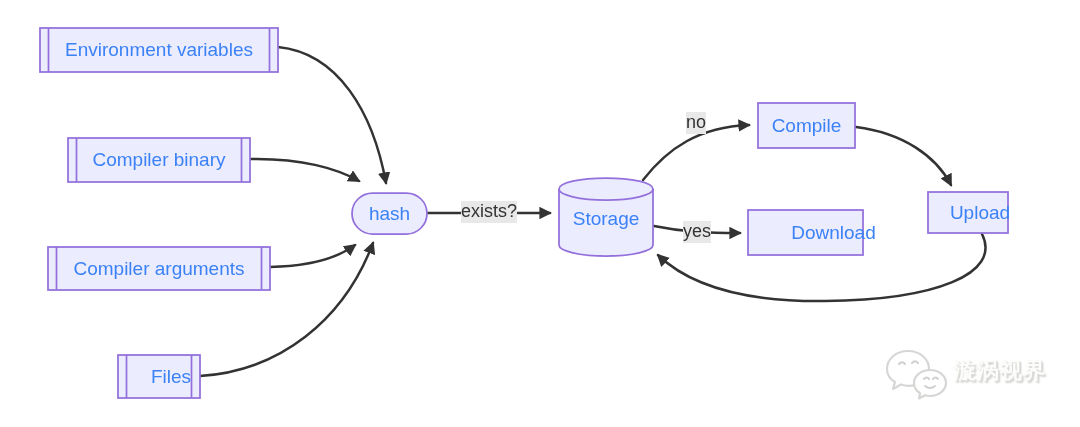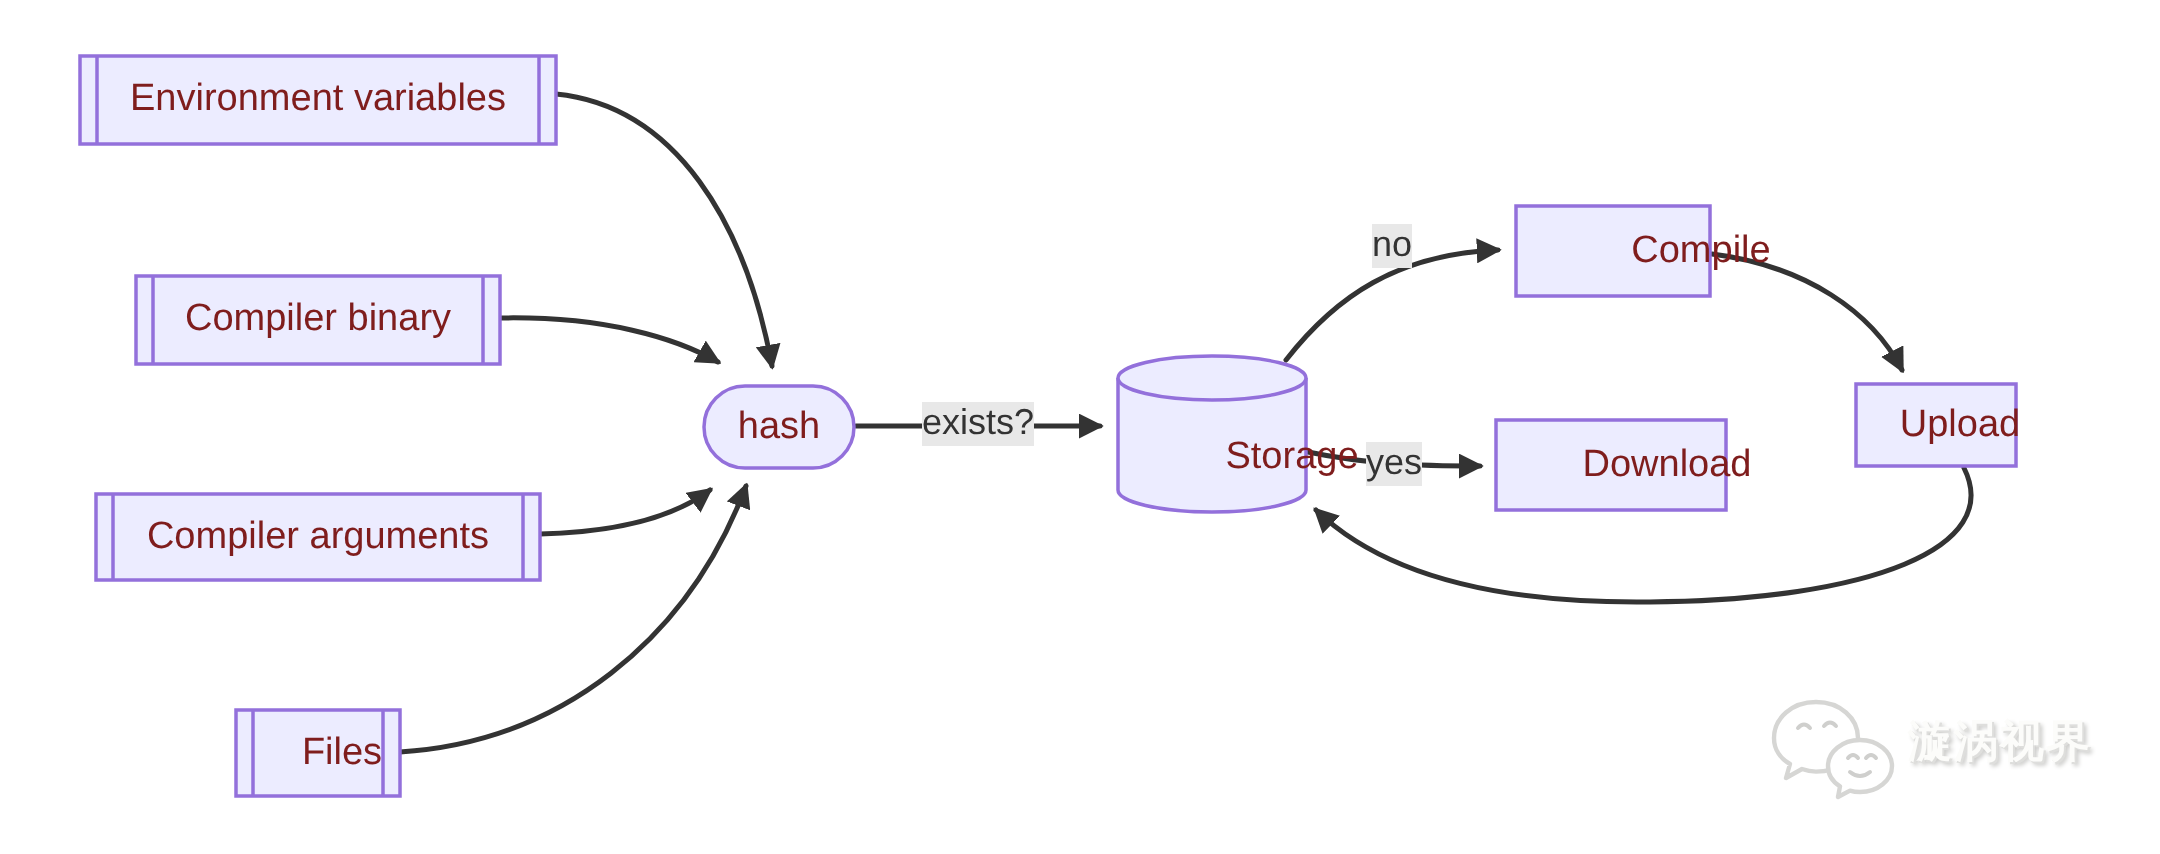--- a/index.html
+++ b/index.html
@@ -7,21 +7,21 @@
     position:relative;
     width:1080px;height:427px;
     background:#ffffff;
     font-family:"Liberation Sans", sans-serif;
     overflow:hidden;
   }
   #edge-layer{position:absolute;left:0;top:0;width:1080px;height:427px;}
   .node-label{
     position:absolute;
     display:flex;align-items:center;justify-content:center;
-    font-size:19px;color:#7f1d1d;
+    font-size:19px;color:#3b82f6;
     text-align:center;white-space:nowrap;
     pointer-events:none;
   }
   .edge-label{
     position:absolute;
     font-size:18px;color:#333333;
     background:#e8e8e8;
     padding:1px 0;
     line-height:1.1;
     white-space:nowrap;
@@ -100,22 +100,22 @@
 
       <rect x="928" y="192" width="80" height="41"></rect>
     </g>
   </svg>
 
   <div class="node-label" style="left:40px;top:28px;width:238px;height:44px;">Environment variables</div>
   <div class="node-label" style="left:68px;top:138px;width:182px;height:44px;text-align:right;">Compiler binary</div>
   <div class="node-label" style="left:48px;top:247px;width:222px;height:43px;">Compiler arguments</div>
   <div class="node-label" style="left:118px;top:355px;width:82px;height:43px;margin-left:12px;">Files</div>
   <div class="node-label" style="left:352px;top:193px;width:75px;height:41px;">hash</div>
-  <div class="node-label" style="left:559px;top:195px;width:94px;height:68px;margin-left:40px;">Storage</div>
-  <div class="node-label" style="left:758px;top:103px;width:97px;height:45px;padding-left:44px;">Compile</div>
+  <div class="node-label" style="left:559px;top:185px;width:94px;height:68px;">Storage</div>
+  <div class="node-label" style="left:758px;top:103px;width:97px;height:45px;">Compile</div>
   <div class="node-label" style="left:748px;top:210px;width:115px;height:45px;padding-left:28px;">Download</div>
   <div class="node-label" style="left:928px;top:192px;width:104px;height:41px;">Upload</div>
 
   <div class="edge-label" style="left:461px;top:201px;">exists?</div>
   <div class="edge-label" style="left:686px;top:112px;">no</div>
   <div class="edge-label" style="left:683px;top:221px;text-align:right;">yes</div>
 
   <div id="watermark">
     <svg width="70" height="58" viewBox="0 0 70 58" xmlns="http://www.w3.org/2000/svg">
       <g stroke="#d6d6d4" stroke-width="2.2" fill="#ffffff" stroke-linecap="round" stroke-linejoin="round">

